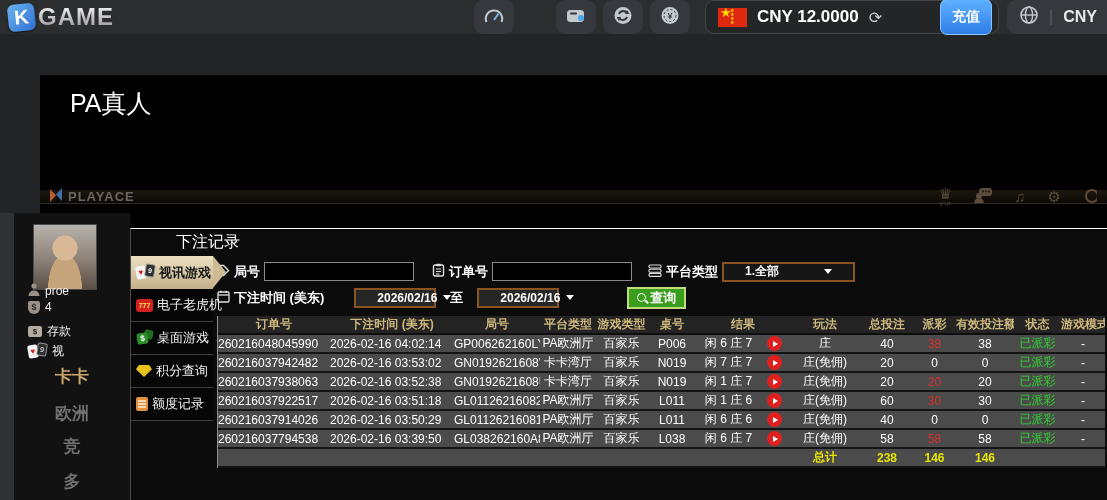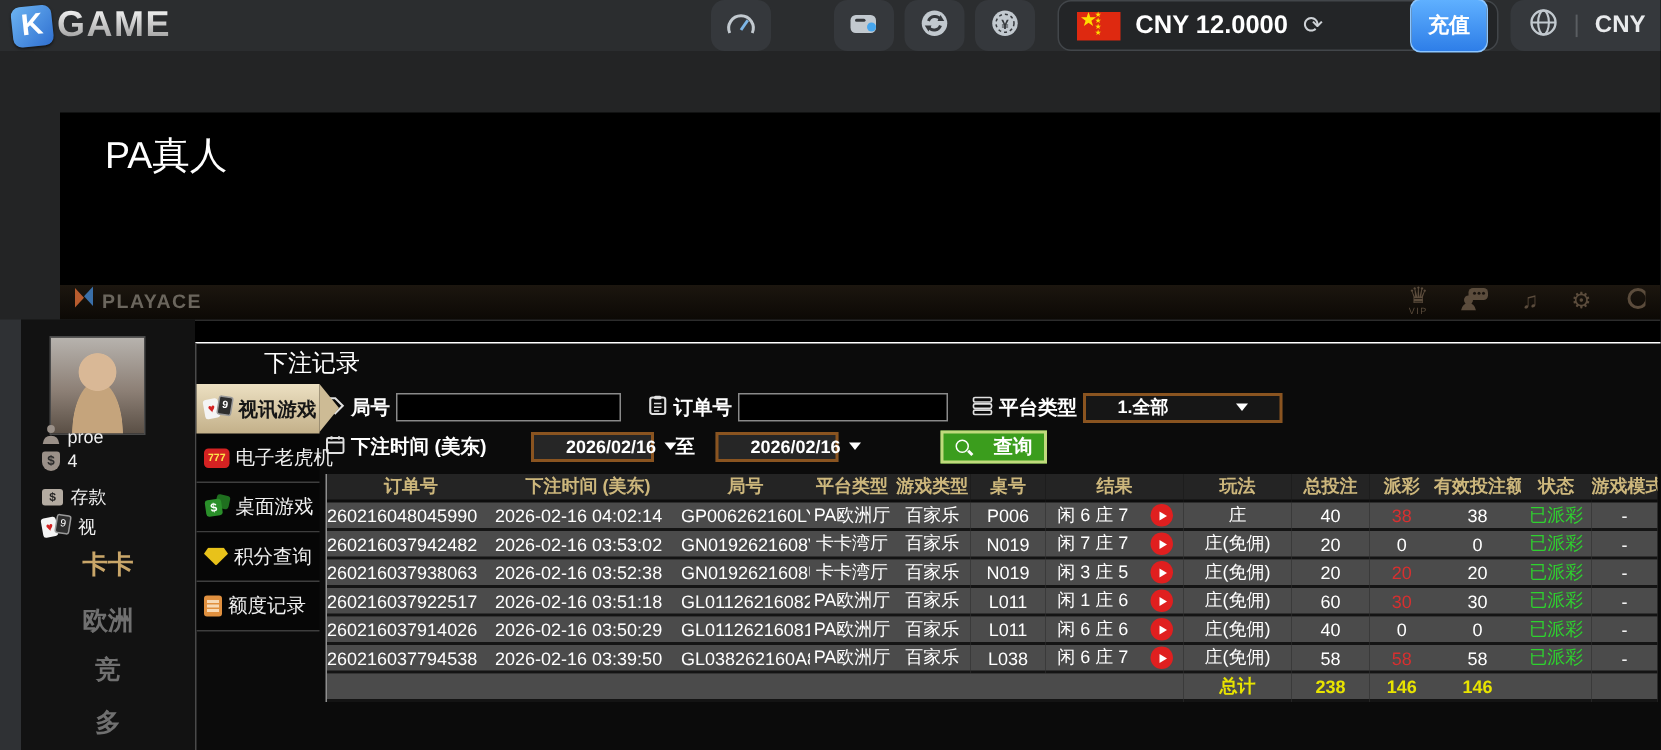--- a/index.html
+++ b/index.html
@@ -21,21 +21,21 @@
   .balance-text { color:#fff; font-weight:bold; font-size:17px; margin:0 10px 0 10px; white-space:nowrap; }
   .refresh-glyph { color:#cfd3d7; font-size:16px; margin-right:58px; cursor:pointer; }
   .recharge { background:linear-gradient(180deg,#5fb0ff,#2e7ee8); border:1px solid #8cc6ff; border-radius:7px; color:#fff; font-size:14px; font-weight:bold; padding:8px 11px; cursor:pointer; font-family:inherit; }
   .lang-group { height:34px; background:#35383c; border-radius:9px 0 0 9px; display:flex; align-items:center; padding:0 10px 0 12px; cursor:pointer; }
   .lang-div { color:#5a5e62; margin:0 10px; font-size:16px; }
   .lang-cur { color:#e8eaec; font-size:16px; font-weight:bold; }
 
   
   .game-panel { position:absolute; left:40px; top:75px; width:1067px; height:425px; background:#000; }
   .page-title { position:absolute; left:30px; top:12px; color:#fff; font-size:25px; }
-  .provider-bar { position:absolute; left:0; top:115px; width:100%; height:24px; background:linear-gradient(180deg,#1c160f,#0c0905); border-bottom:1px solid #2c2c2c; display:flex; align-items:flex-start; }
+  .provider-bar { position:absolute; left:0; top:115px; width:100%; height:14px; background:linear-gradient(180deg,#1c160f,#0c0905); border-bottom:1px solid #2c2c2c; display:flex; align-items:center; }
   .pa-logo { display:flex; align-items:center; margin-left:8px; }
   .pa-name { color:#6b665d; font-weight:bold; font-size:13px; letter-spacing:1px; margin-left:4px; }
   .pa-icons { margin-left:auto; display:flex; align-items:center; gap:22px; margin-right:10px; color:#5b4c3c; }
   .pa-ic { display:flex; flex-direction:column; align-items:center; line-height:1; cursor:pointer; color:#5b4c3c; font-size:15px; }
   .pa-ic .sub { font-size:6px; letter-spacing:1px; margin-top:0px; }
 
   
   .side-strip { position:absolute; left:0; top:213px; width:14px; height:287px; background:#2f3134; }
   .lobby { position:absolute; left:14px; top:213px; width:116px; height:287px; background:#121212; }
   .avatar { position:absolute; left:19px; top:11px; width:64px; height:66px; border:1px solid #4a4a4a;
@@ -74,21 +74,21 @@
   
   .dlg-content { flex:1; padding-left:4px; color:#fff; }
   .f-row { display:flex; align-items:center; height:23px; margin-top:4px; font-size:13px; font-weight:bold; white-space:nowrap; }
   .f-row2 { margin-top:3px; }
   .f-label { margin:0 4px 0 4px; }
   .txt-input { width:150px; height:19px; background:#000; border:1px solid #8a8a8a; color:#ddd; font-size:12px; padding:0 4px; font-family:inherit; }
   .sel { height:20px; background:#161616; border:2px solid #8a5420; color:#fff; font-weight:bold; font-size:12px; display:inline-flex; align-items:center; justify-content:space-between; padding:0 21px; cursor:pointer; }
   .sel .caret { width:0; height:0; border-top:5px solid #fff; border-left:4px solid transparent; border-right:4px solid transparent; margin-left:6px; }
   .sel-platform { width:133px; }
   .sel-date { width:82px; background:#262626; }
-  .search-btn { display:inline-flex; align-items:center; gap:16px; background:#3b9d1d; border:2px solid #c0da7c; color:#fff; font-weight:bold; font-size:13px; height:22px; padding:0 8px; cursor:pointer; margin-left:68px; font-family:inherit;justify-content:flex-end; }
+  .search-btn { display:inline-flex; align-items:center; gap:4px; background:#3b9d1d; border:2px solid #c0da7c; color:#fff; font-weight:bold; font-size:13px; height:22px; padding:0 8px; cursor:pointer; margin-left:68px; font-family:inherit;justify-content:flex-end; }
   .mag { width:9px; height:9px; border:1.5px solid #fff; border-radius:50%; position:relative; display:inline-block; }
   .mag::after { content:""; position:absolute; left:7px; top:7px; width:4px; height:1.5px; background:#fff; transform:rotate(45deg); }
 
   
   .bet-table { margin-top:7px; width:884px; border-collapse:separate; border-spacing:0; table-layout:fixed; font-size:12px; border-left:1px solid #8f8f8f; }
   .bet-table th { background:#242424; color:#cdb77c; font-weight:bold; height:19px; border-bottom:2px solid #0d0d0d; white-space:nowrap; overflow:hidden; }
   .bet-table td { background:#4b4b4b; color:#fff; height:19px; text-align:center; border-bottom:2px solid #141414; white-space:nowrap; overflow:hidden; }
   .bet-table td.al { text-align:left; }
   td.payout.red { color:#d63030; }
   td.status { color:#2ed22e; }
@@ -391,21 +391,21 @@
     <td class="status">已派彩</td>
     <td>-</td>
   </tr>
             <tr class="bet-row">
     <td class="al">260216037938063</td>
     <td class="al">2026-02-16 03:52:38</td>
     <td>GN0192621608U</td>
     <td>卡卡湾厅</td>
     <td>百家乐</td>
     <td>N019</td>
-    <td>闲 3 庄 5</td>
+    <td>闲 1 庄 7</td>
     <td><span class="play-btn">
                   <span class="tri"></span>
                 </span></td>
     <td>庄(免佣)</td>
     <td>20</td>
     <td class="payout red">20</td>
     <td>20</td>
     <td class="status">已派彩</td>
     <td>-</td>
   </tr>

